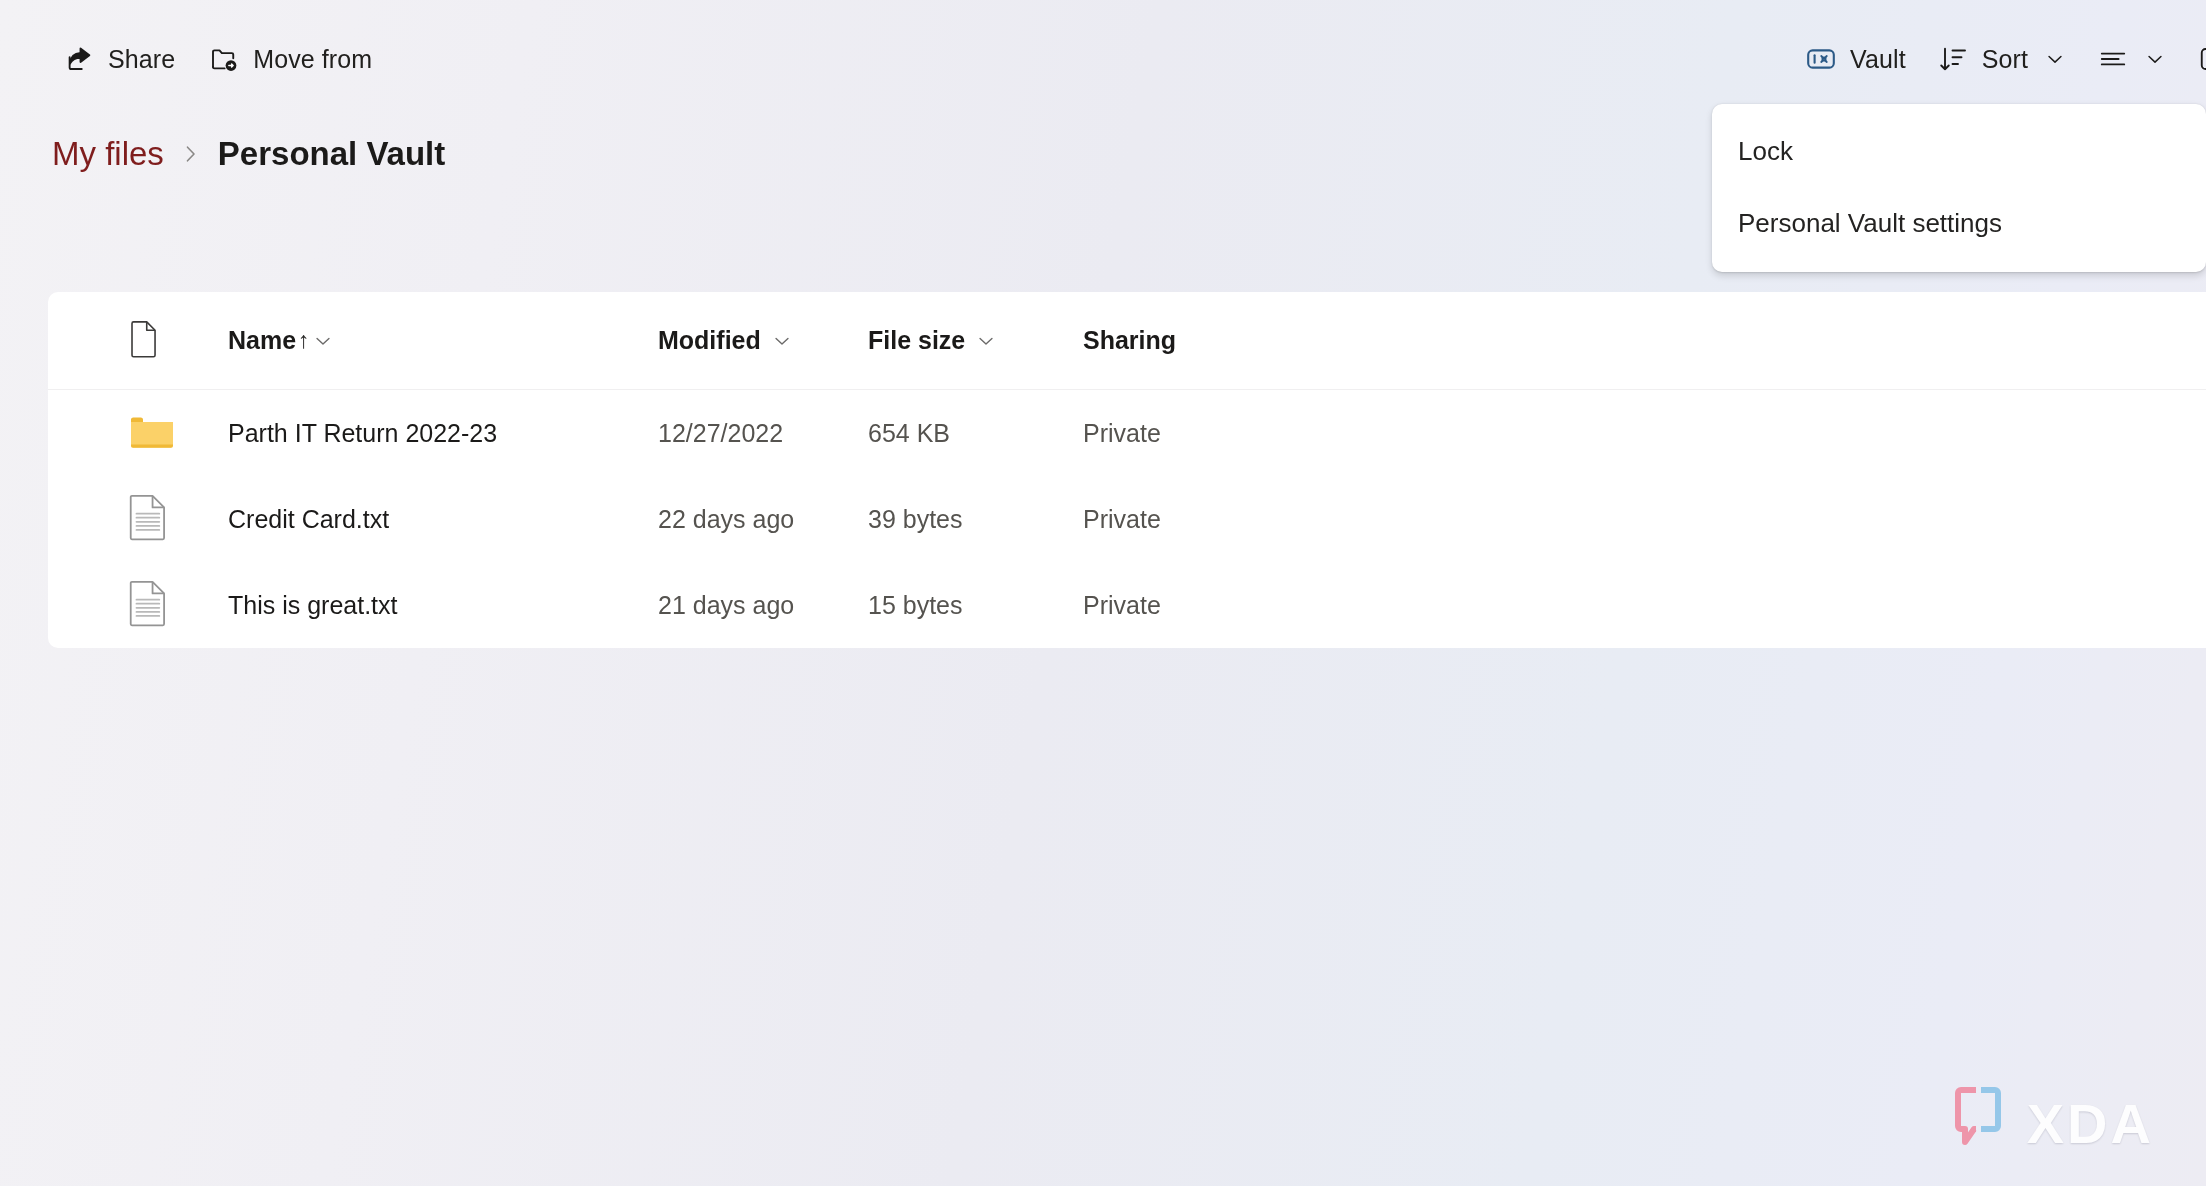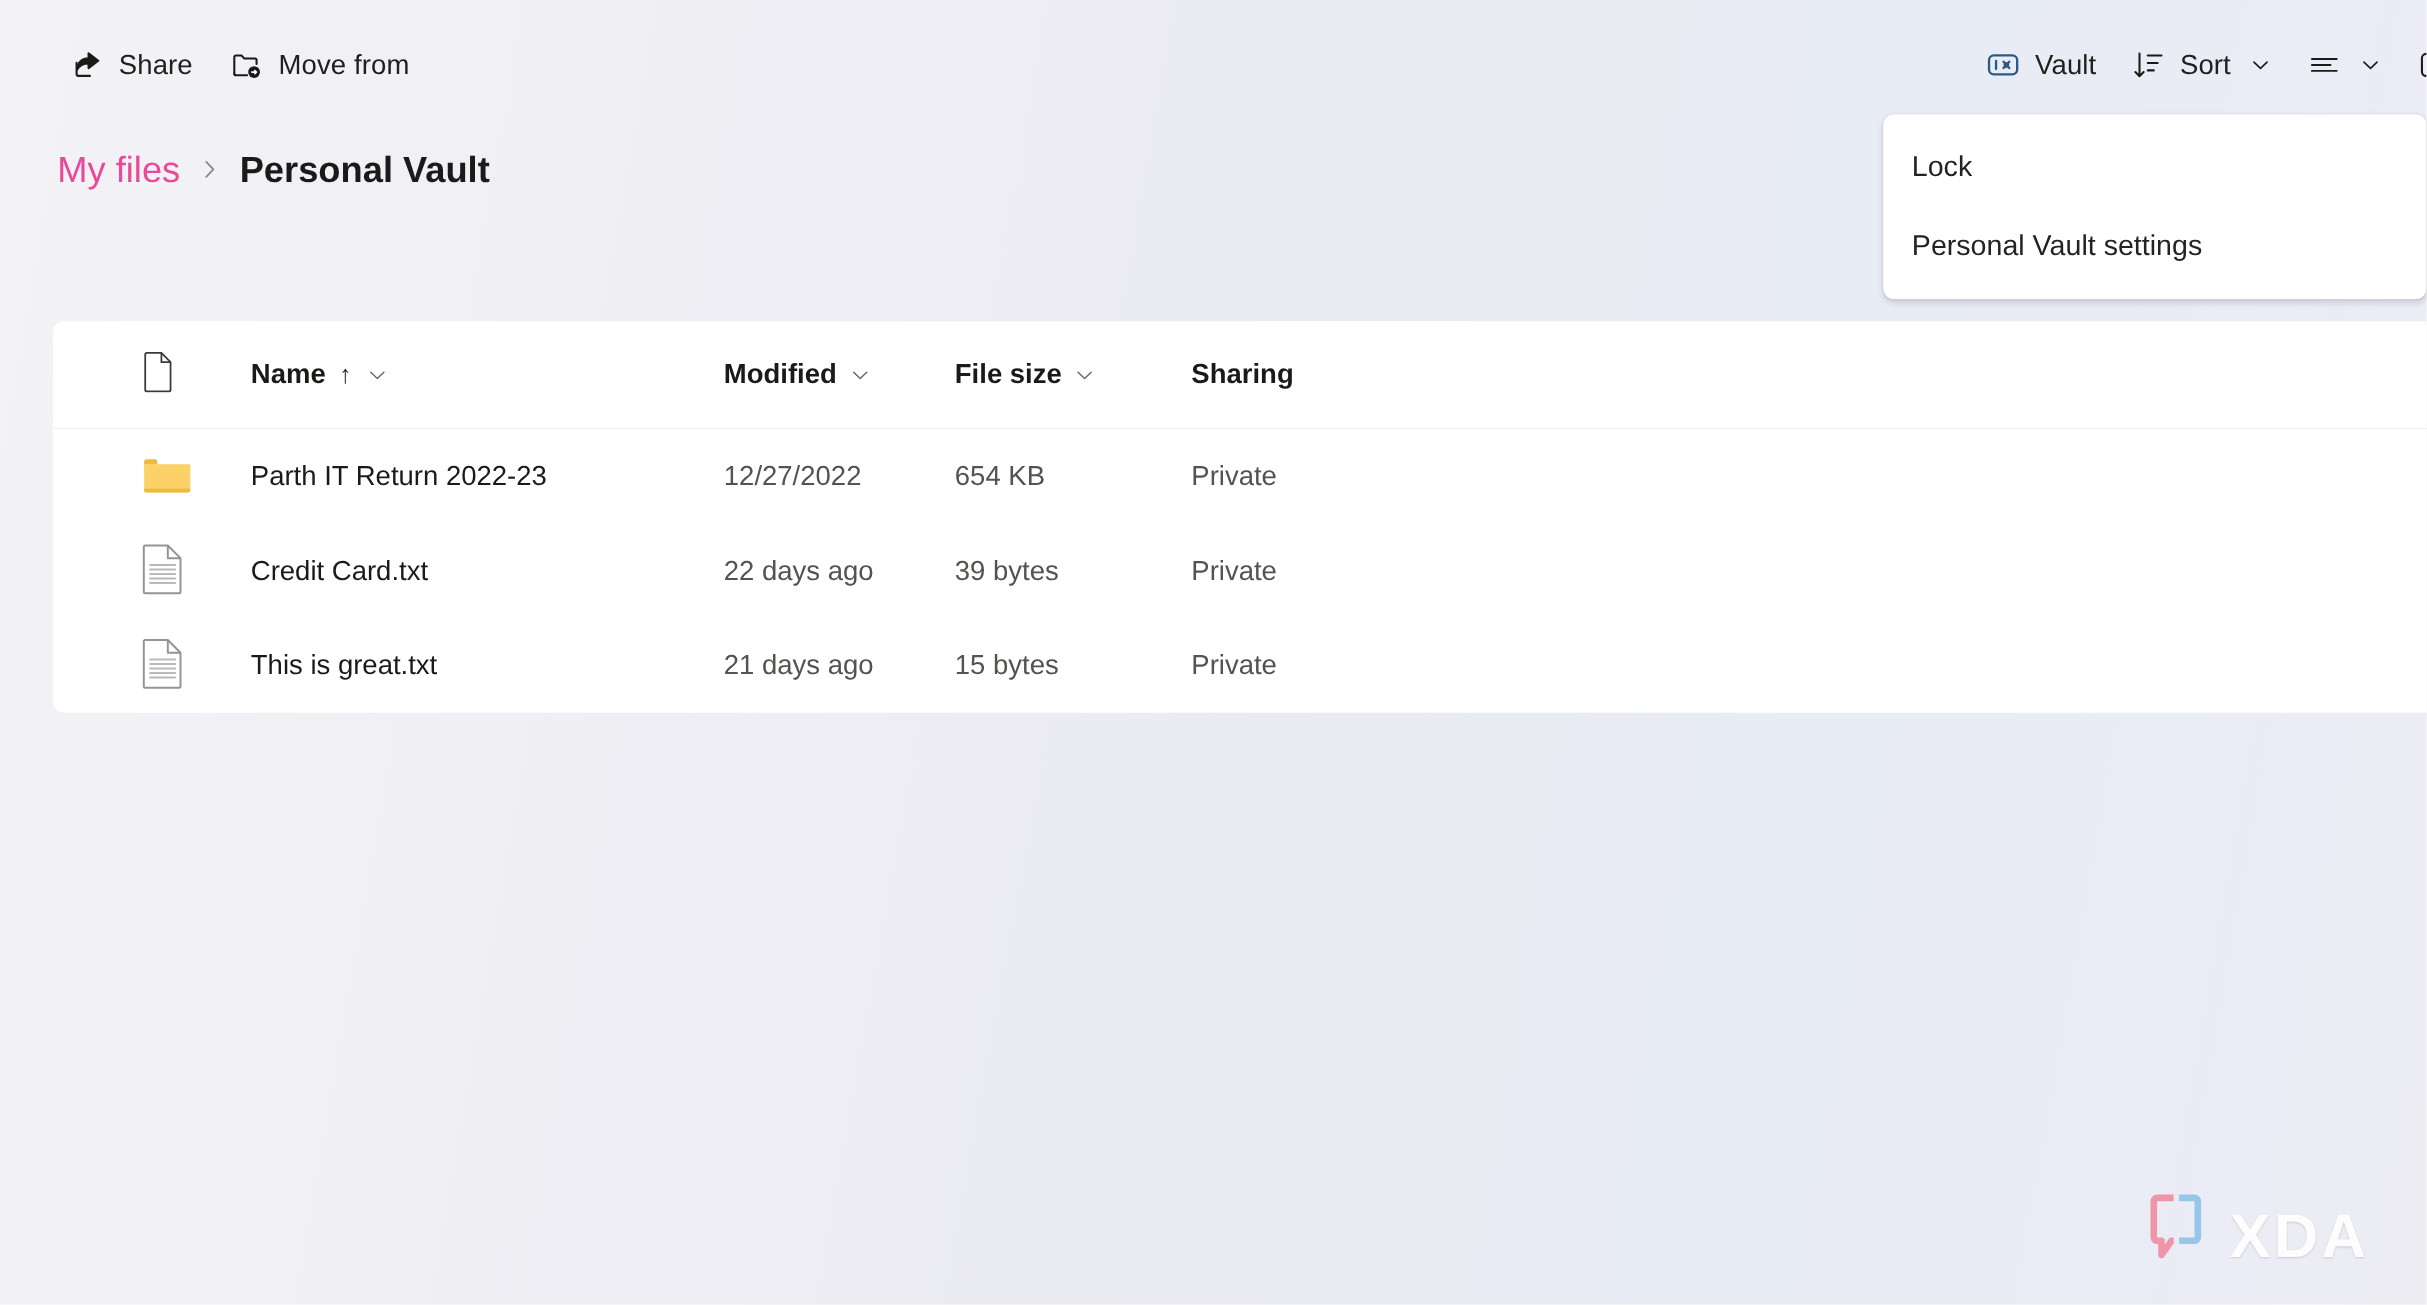--- a/index.html
+++ b/index.html
@@ -85,21 +85,21 @@
     position: absolute;
     top: 124px;
     left: 44px;
     display: flex;
     align-items: center;
     gap: 4px;
     height: 60px;
   }
   .bc-item {
     font-size: 33px;
-    color: #ec4899;
+    color: #7f1d1d;
     padding: 2px 8px;
     border-radius: 4px;
     cursor: pointer;
     white-space: nowrap;
   }
   .bc-item.current {
     color: #1b1a19;
     font-weight: 700;
     cursor: default;
   }
@@ -127,21 +127,21 @@
     height: 86px;
     padding-left: 80px;
   }
   .header-row {
     height: 98px;
     border-bottom: 1px solid #f0eff0;
   }
   .file-row { height: 86px; cursor: pointer; }
 
   .col-icon  { width: 100px; flex: 0 0 100px; display: flex; align-items: center; }
-  .col-name  { width: 430px; flex: 0 0 430px; display: flex; align-items: center; gap: 10px; }
+  .col-name  { width: 430px; flex: 0 0 430px; display: flex; align-items: center; }
   .col-mod   { width: 210px; flex: 0 0 210px; display: flex; align-items: center; gap: 8px; }
   .col-size  { width: 215px; flex: 0 0 215px; display: flex; align-items: center; gap: 8px; }
   .col-share { width: 260px; flex: 0 0 260px; display: flex; align-items: flex-end; }
 
   .hdr-text {
     font-size: 25px;
     font-weight: 700;
     color: #1b1a19;
     white-space: nowrap;
   }

